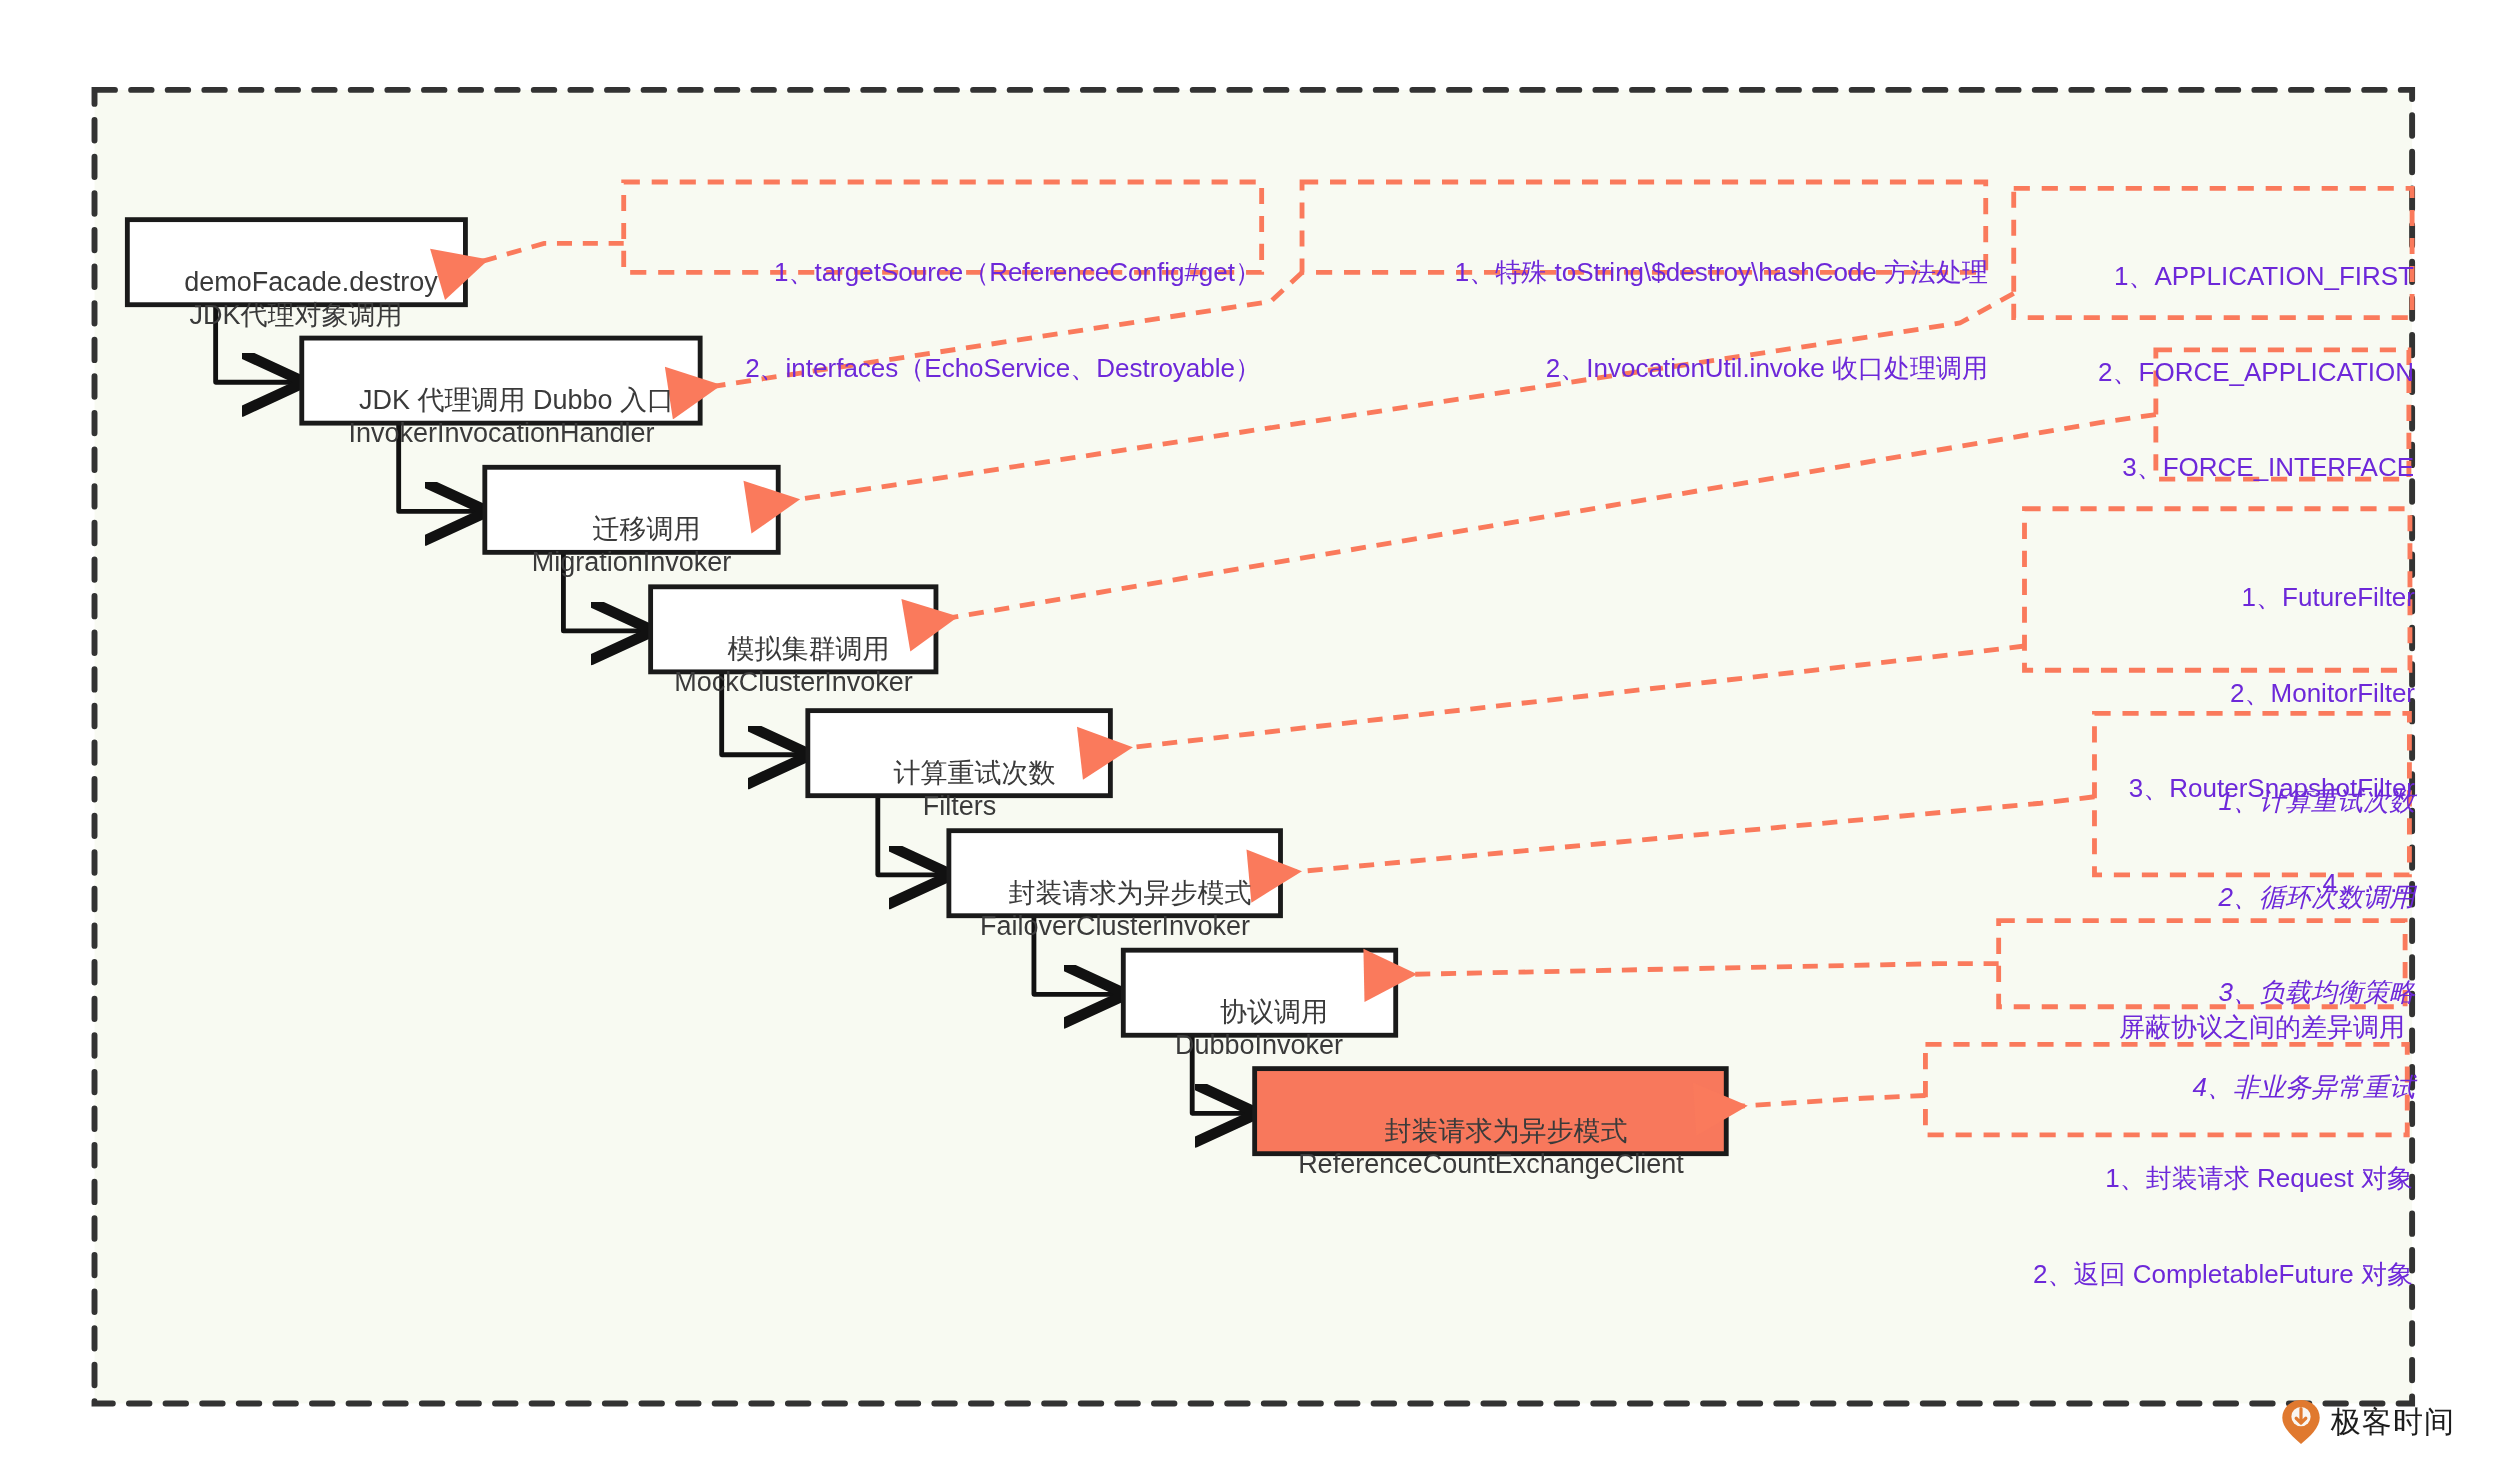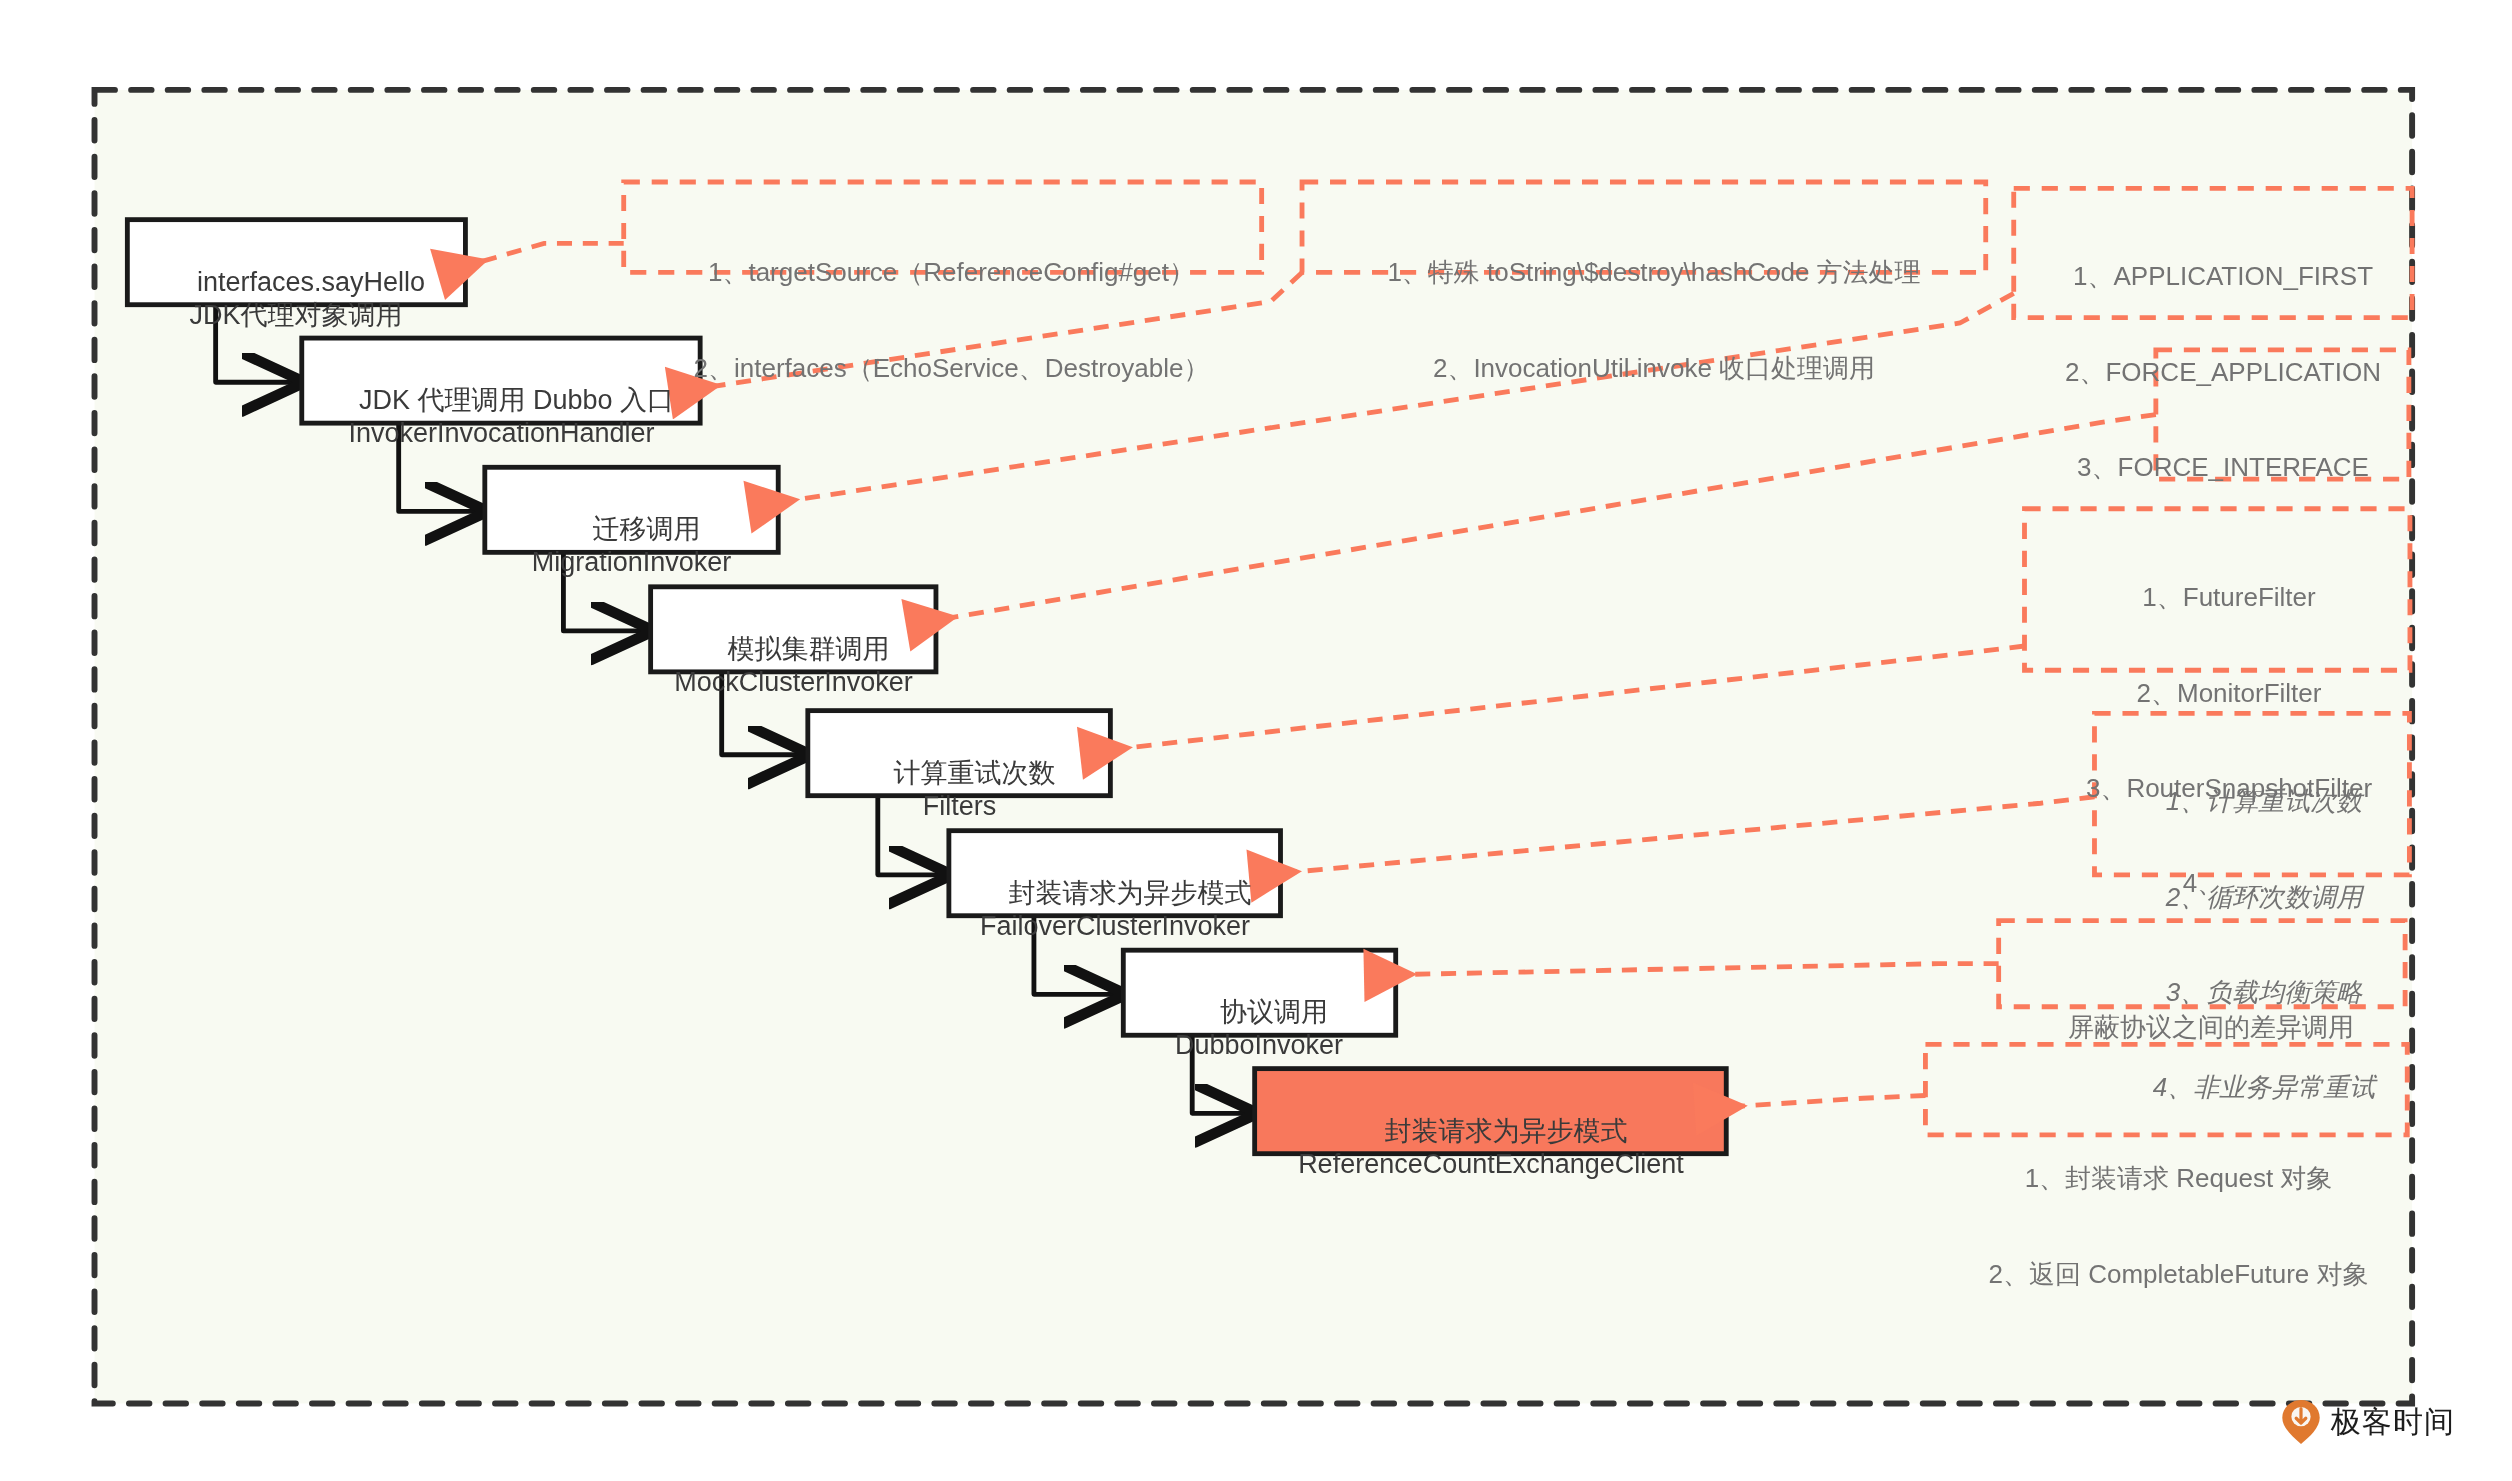--- a/index.html
+++ b/index.html
@@ -4,21 +4,21 @@
 <style>
   html,body{margin:0;padding:0;background:#ffffff;}
   body{font-family:"Liberation Sans","DejaVu Sans",sans-serif;}
   #stage{position:relative;width:2512px;height:1481px;background:#ffffff;overflow:hidden;}
   #diagram{position:absolute;left:0;top:0;width:2512px;height:1481px;}
 
   
   .txt{position:absolute;color:#333333;line-height:1.22;white-space:pre;}
   .flowbox-label{font-size:27px;text-align:center;color:#3a3a3a;}
   .flowbox-label .l2{display:block;}
-  .note{font-size:26px;color:#737373;text-align:center;}
+  .note{font-size:26px;color:#6d28d9;text-align:right;}
   .note div{white-space:pre;}
   .hl-label{color:#3a3a3a;}
 
   
   #watermark{position:absolute;left:2281px;top:1399px;display:flex;align-items:center;gap:9.7px;}
   #wm-mark{width:40px;height:46px;position:relative;}
   #wm-text{font-size:30px;color:#1d1d1d;letter-spacing:1.1px;font-family:"DejaVu Sans",sans-serif;}
 </style>
 </head>
 <body>
@@ -75,21 +75,21 @@
       <path d="M 3740 545 L 3640 600 L 1468 930" marker-end="url(#arrowOrange)"></path>
       <path d="M 4004 770 L 3900 785 L 1762 1148" marker-end="url(#arrowOrange)"></path>
       <path d="M 3760 1200 L 3660 1212 L 2086 1390" marker-end="url(#arrowOrange)"></path>
       <path d="M 3890 1480 L 3790 1492 L 2400 1620" marker-end="url(#arrowOrange)"></path>
       <path d="M 3712 1790 L 3600 1790 L 2614 1810" marker-end="url(#arrowOrange)"></path>
       <path d="M 3576 2035 L 3460 2040 L 3228 2055" marker-end="url(#arrowOrange)"></path>
     </g>
   </svg>
 
   <div class="txt flowbox-label" style="left:127px;top:233px;width:338px;">
-    <span>interfaces.sayHello</span><span class="l2">JDK代理对象调用</span>
+    <span>demoFacade.destroy</span><span class="l2">JDK代理对象调用</span>
   </div>
   <div class="txt flowbox-label" style="left:302px;top:351px;width:399px;">
     <span>JDK 代理调用 Dubbo 入口</span><span class="l2">InvokerInvocationHandler</span>
   </div>
   <div class="txt flowbox-label" style="left:485px;top:480px;width:293px;">
     <span>迁移调用</span><span class="l2">MigrationInvoker</span>
   </div>
   <div class="txt flowbox-label" style="left:651px;top:600px;width:285px;">
     <span>模拟集群调用</span><span class="l2">MockClusterInvoker</span>
   </div>

